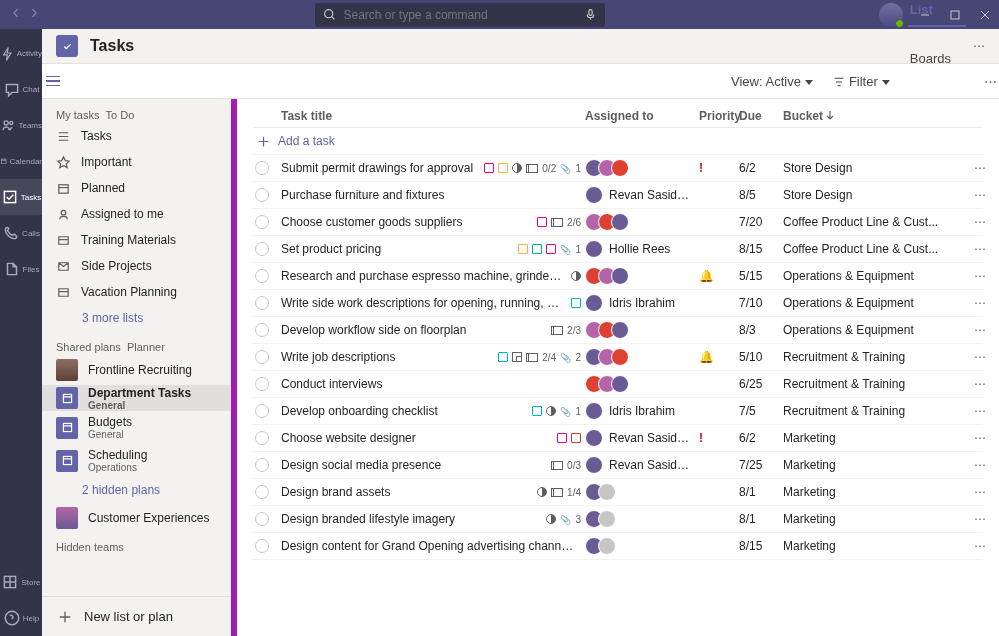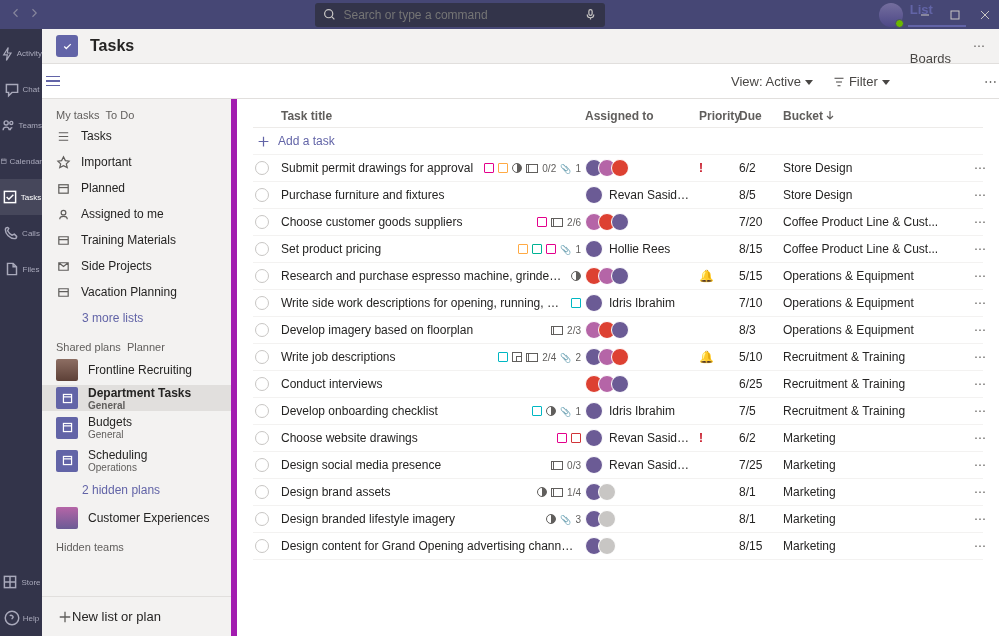--- a/index.html
+++ b/index.html
@@ -38,21 +38,21 @@
 .sb-item svg { width:15px; height:15px; color:#605e5c; }
 .sb-item.selected { background:#e1dfdd; font-weight:600; }
 .sb-link { color:#6264a7; padding:6px 14px 6px 40px; cursor:pointer; }
 .sb-plan { display:flex; align-items:center; gap:10px; padding:4px 14px; cursor:pointer; }
 .sb-plan .pthumb { width:22px; height:22px; border-radius:2px; background:#605e5c; flex-shrink:0; }
 .sb-plan .pthumb.icon { background:#6264a7; display:flex; align-items:center; justify-content:center; }
 .sb-plan .pthumb.icon svg { width:13px; height:13px; color:#fff; }
 .sb-plan .pname { font-size:12px; }
 .sb-plan .psub { font-size:10px; color:#605e5c; }
 .sb-foot { padding:8px 14px; color:#605e5c; font-size:11px; }
-.new-list { display:flex; align-items:center; padding:12px 16px; font-size:13px; cursor:pointer; border-top:1px solid #e1dfdd; margin-top:auto; }
+.new-list { display:flex; align-items:center; gap:12px; padding:12px 16px; font-size:13px; cursor:pointer; border-top:1px solid #e1dfdd; margin-top:auto; }
 .main { flex:1; background:#fff; overflow:auto; padding:0 16px 16px; }
 .thead, .trow { display:grid; grid-template-columns: 22px 300px 110px 36px 40px 180px 26px; align-items:center; gap:4px; border-bottom:1px solid #f3f2f1; padding:4px 2px; font-size:12px; }
 .thead { color:#605e5c; font-weight:600; border-bottom:1px solid #edebe9; padding-top:10px; }
 .add-row { display:flex; align-items:center; gap:8px; padding:6px 4px; color:#6264a7; font-size:12px; cursor:pointer; border-bottom:1px solid #f3f2f1; }
 .radio { width:14px; height:14px; border:1.5px solid #c8c6c4; border-radius:50%; }
 .title-cell { display:flex; align-items:center; justify-content:space-between; gap:6px; }
 .title-text { flex:1; white-space:nowrap; overflow:hidden; text-overflow:ellipsis; }
 .badges { display:flex; align-items:center; gap:4px; color:#605e5c; font-size:10px; }
 .tag { width:10px; height:10px; border:1px solid; border-radius:1px; }
 .progress-dot { width:10px; height:10px; border-radius:50%; border:1.5px solid #605e5c; background:conic-gradient(#605e5c 0 180deg, transparent 180deg); }
@@ -463,21 +463,21 @@
               <span class="assignee-text">Idris Ibrahim</span>
             </div>
             <span></span>
             <span>7/10</span>
             <span class="bucket">Operations &amp; Equipment</span>
             <span class="row-more">⋯</span>
           </div>
           <div class="trow">
             <span class="radio"></span>
             <div class="title-cell">
-              <span class="title-text">Develop imagery based on floorplan</span>
+              <span class="title-text">Develop workflow side on floorplan</span>
               <span class="badges">
                 <span class="checklist-i"></span>
                 <span>2/3</span>
               </span>
             </div>
             <div class="assigned-cell">
               <div class="avatars">
                 <span class="av" style="background:#b565a7"></span>
                 <span class="av" style="background:#dd4132"></span>
                 <span class="av" style="background:#6b5b95"></span>
@@ -549,21 +549,21 @@
               <span class="assignee-text">Idris Ibrahim</span>
             </div>
             <span></span>
             <span>7/5</span>
             <span class="bucket">Recruitment &amp; Training</span>
             <span class="row-more">⋯</span>
           </div>
           <div class="trow">
             <span class="radio"></span>
             <div class="title-cell">
-              <span class="title-text">Choose website drawings</span>
+              <span class="title-text">Choose website designer</span>
               <span class="badges">
                 <span class="tag" style="border-color:#e3008c"></span>
                 <span class="tag" style="border-color:#d13438"></span>
               </span>
             </div>
             <div class="assigned-cell">
               <div class="avatars">
                 <span class="av" style="background:#6b5b95"></span>
               </div>
               <span class="assignee-text">Revan Sasidhan</span>

